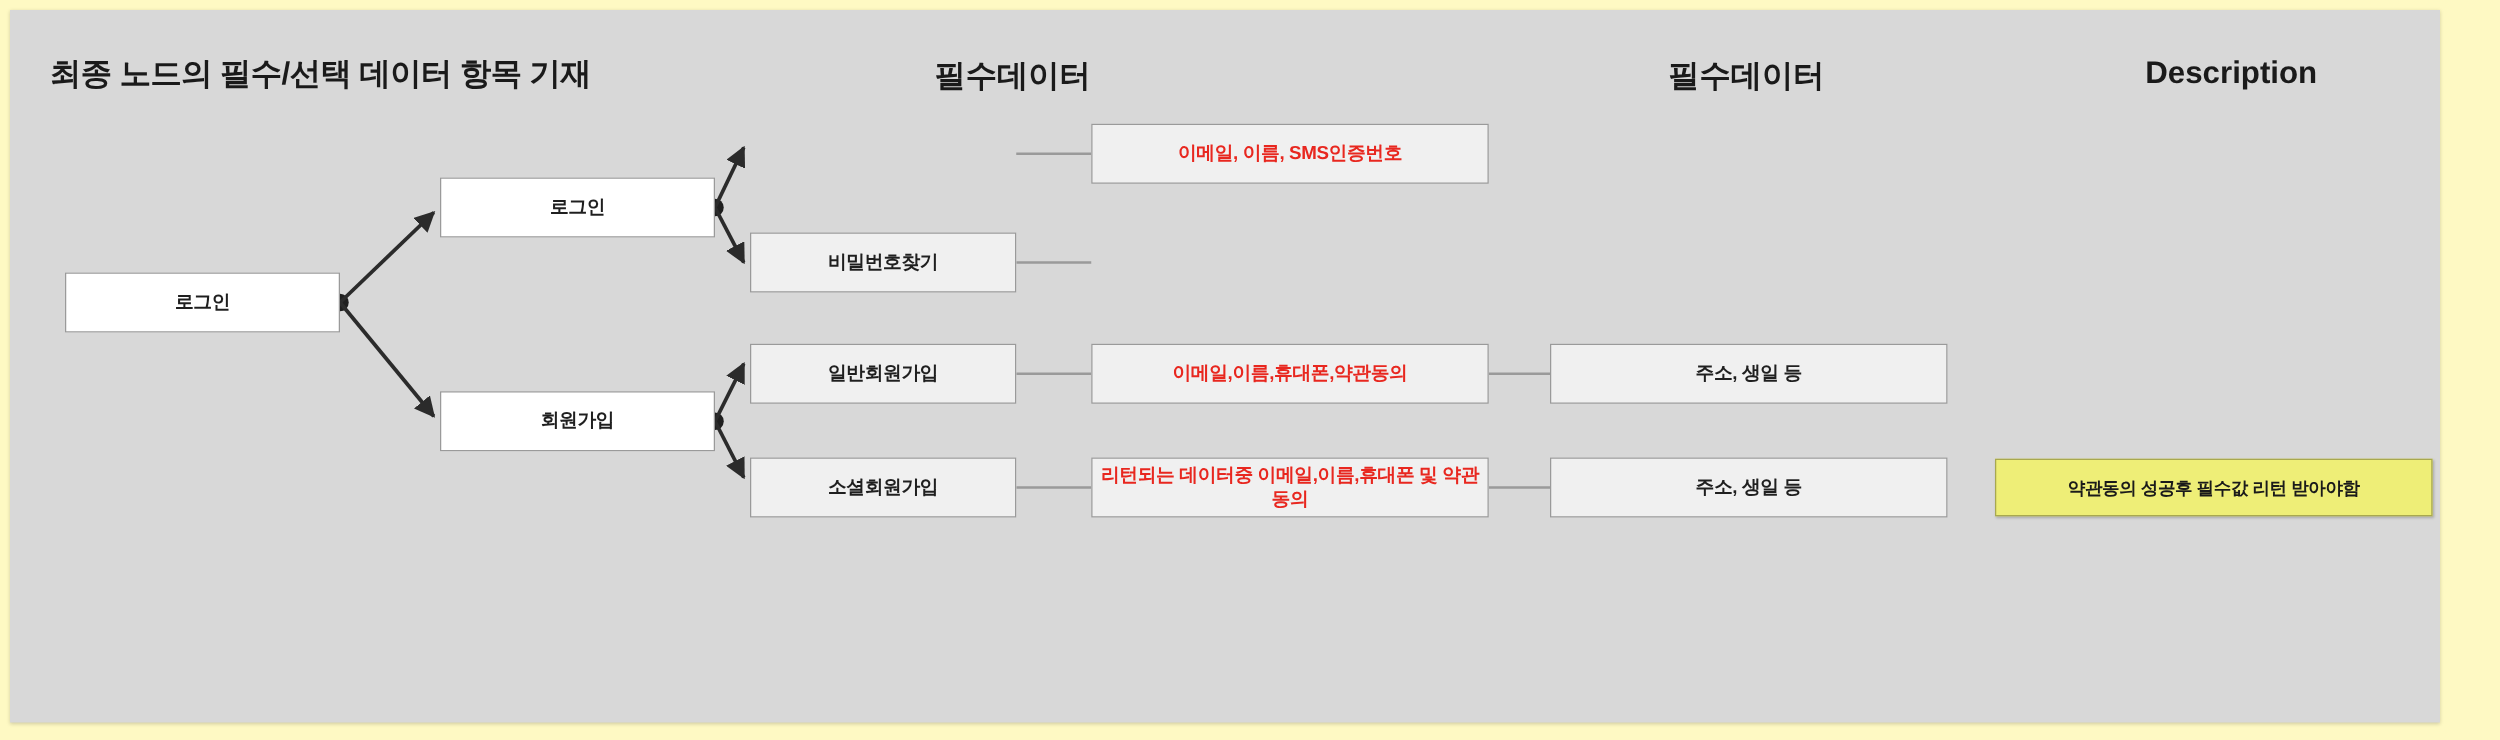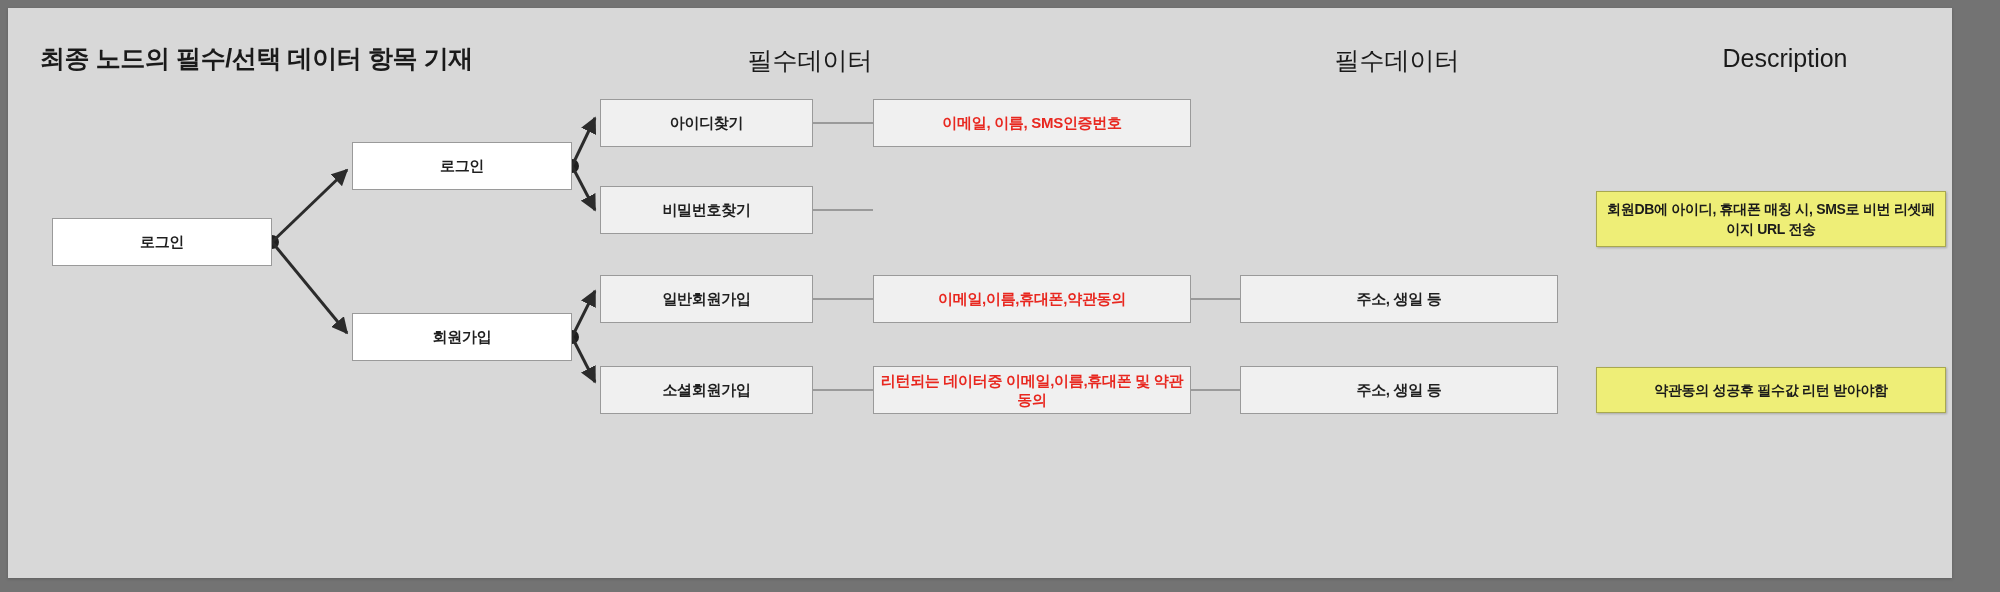--- a/index.html
+++ b/index.html
@@ -6,21 +6,21 @@
     margin: 0;
     padding: 0;
     background: #ffffff;
     font-family: "Liberation Sans", "DejaVu Sans", sans-serif;
   }
   #stage {
     position: relative;
     width: 2000px;
     height: 592px;
     overflow: hidden;
-    background: #737373;
+    background: #fef9c3;
   }
   #canvas {
     position: absolute;
     left: 8px;
     top: 8px;
     width: 1944px;
     height: 570px;
     background: #d8d8d8;
     box-shadow: 0 1px 3px rgba(0,0,0,0.18);
   }
@@ -37,21 +37,21 @@
     top: 42px;
     font-size: 25px;
     font-weight: bold;
     color: #1a1a1a;
     letter-spacing: -0.4px;
     white-space: nowrap;
   }
   .colhead {
     position: absolute;
     font-size: 25px;
-    font-weight: normal;
+    font-weight: bold;
     color: #1a1a1a;
     white-space: nowrap;
     transform: translateX(-50%);
   }
   .node {
     position: absolute;
     box-sizing: border-box;
     border: 1px solid #9a9a9a;
     display: flex;
     align-items: center;
@@ -116,27 +116,25 @@
   <div class="title">최종 노드의 필수/선택 데이터 항목  기재</div>
 
   <div class="colhead" style="left:810px; top:44px;">필수데이터</div>
   <div class="colhead" style="left:1397px; top:44px;">필수데이터</div>
   <div class="colhead" style="left:1785px; top:44px;">Description</div>
 
   <div class="node white" style="left:52px;  top:218px; width:220px; height:48px;">로그인</div>
   <div class="node white" style="left:352px; top:142px; width:220px; height:48px;">로그인</div>
   <div class="node white" style="left:352px; top:313px; width:220px; height:48px;">회원가입</div>
 
-  <div class="node grey" style="left:600px; top:99px;  width:213px; height:48px;">아이디찾기</div>
   <div class="node grey" style="left:600px; top:186px; width:213px; height:48px;">비밀번호찾기</div>
   <div class="node grey" style="left:600px; top:275px; width:213px; height:48px;">일반회원가입</div>
   <div class="node grey" style="left:600px; top:366px; width:213px; height:48px;">소셜회원가입</div>
 
   <div class="node req" style="left:873px; top:99px;  width:318px; height:48px;">이메일, 이름, SMS인증번호</div>
   <div class="node req" style="left:873px; top:366px; width:318px; height:48px;">리턴되는 데이터중 이메일,이름,휴대폰 및 약관동의</div>
   <div class="node req" style="left:873px; top:275px; width:318px; height:48px;">이메일,이름,휴대폰,약관동의</div>
 
   <div class="node opt" style="left:1240px; top:275px; width:318px; height:48px;">주소, 생일 등</div>
   <div class="node opt" style="left:1240px; top:366px; width:318px; height:48px;">주소, 생일 등</div>
 
-  <div class="node desc" style="left:1596px; top:191px; width:350px; height:56px;">회원DB에 아이디, 휴대폰 매칭 시, SMS로 비번 리셋페이지 URL 전송</div>
   <div class="node desc" style="left:1596px; top:367px; width:350px; height:46px;">약관동의 성공후 필수값 리턴 받아야함</div>
 </div>
 
 </body></html>

